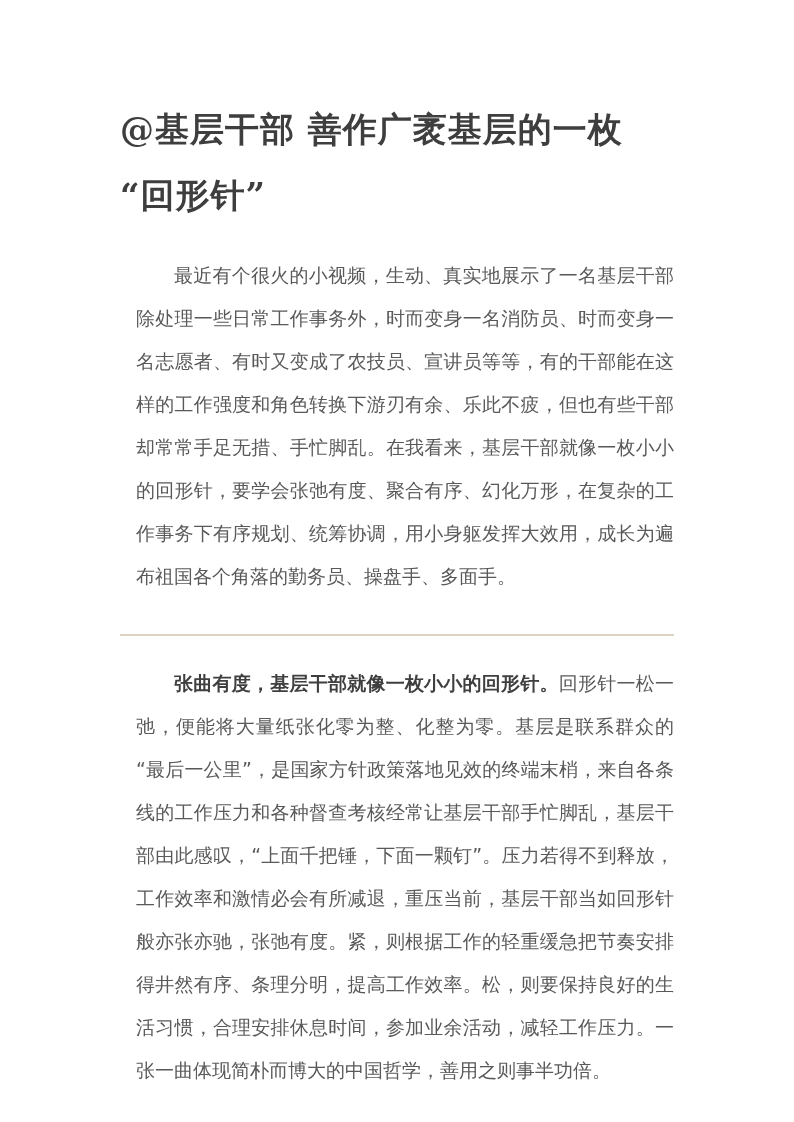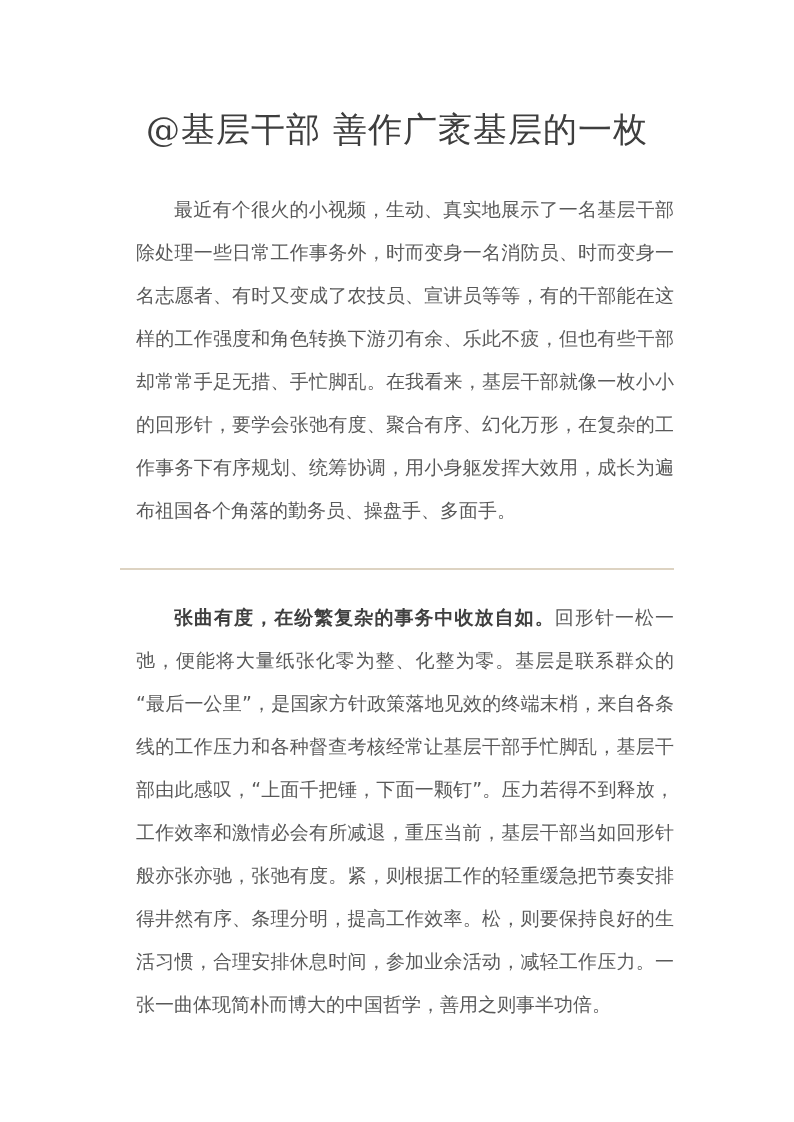--- a/index.html
+++ b/index.html
@@ -23,26 +23,25 @@
   }
   .page {
     width: 794px;
     height: 1122px;
     padding: 96px 120px 0 120px;
     background: var(--bg);
   }
   .doc-title {
     margin: 0;
     font-family: "DejaVu Serif", "Liberation Serif", serif;
-    font-weight: 400;
+    font-weight: 700;
     font-size: 34px;
     line-height: 66px;
     color: var(--title-color);
     letter-spacing: 1px;
-    text-align: center;
   }
   .title-line { display: block; }
   .para {
     margin: 26px 0 0 16px;
     font-size: 19px;
     line-height: 43px;
     color: var(--body-color);
     text-align: justify;
     text-indent: 2em;
   }
@@ -57,21 +56,22 @@
     height: 0;
   }
 </style>
 </head>
 <body>
 
 <div class="page">
 
   <h1 class="doc-title">
     <span class="title-line">@基层干部 善作广袤基层的一枚</span>
+    <span class="title-line">“回形针”</span>
   </h1>
 
   <p class="para">最近有个很火的小视频，生动、真实地展示了一名基层干部除处理一些日常工作事务外，时而变身一名消防员、时而变身一名志愿者、有时又变成了农技员、宣讲员等等，有的干部能在这样的工作强度和角色转换下游刃有余、乐此不疲，但也有些干部却常常手足无措、手忙脚乱。在我看来，基层干部就像一枚小小的回形针，要学会张弛有度、聚合有序、幻化万形，在复杂的工作事务下有序规划、统筹协调，用小身躯发挥大效用，成长为遍布祖国各个角落的勤务员、操盘手、多面手。</p>
 
   <hr class="divider">
 
-  <p class="para"><strong class="lead">张曲有度，在纷繁复杂的事务中收放自如。</strong><span>回形针一松一弛，便能将大量纸张化零为整、化整为零。基层是联系群众的“最后一公里”，是国家方针政策落地见效的终端末梢，来自各条线的工作压力和各种督查考核经常让基层干部手忙脚乱，基层干部由此感叹，“上面千把锤，下面一颗钉”。压力若得不到释放，工作效率和激情必会有所减退，重压当前，基层干部当如回形针般亦张亦驰，张弛有度。紧，则根据工作的轻重缓急把节奏安排得井然有序、条理分明，提高工作效率。松，则要保持良好的生活习惯，合理安排休息时间，参加业余活动，减轻工作压力。一张一曲体现简朴而博大的中国哲学，善用之则事半功倍。</span></p>
+  <p class="para"><strong class="lead">张曲有度，基层干部就像一枚小小的回形针。</strong><span>回形针一松一弛，便能将大量纸张化零为整、化整为零。基层是联系群众的“最后一公里”，是国家方针政策落地见效的终端末梢，来自各条线的工作压力和各种督查考核经常让基层干部手忙脚乱，基层干部由此感叹，“上面千把锤，下面一颗钉”。压力若得不到释放，工作效率和激情必会有所减退，重压当前，基层干部当如回形针般亦张亦驰，张弛有度。紧，则根据工作的轻重缓急把节奏安排得井然有序、条理分明，提高工作效率。松，则要保持良好的生活习惯，合理安排休息时间，参加业余活动，减轻工作压力。一张一曲体现简朴而博大的中国哲学，善用之则事半功倍。</span></p>
 
 </div>
 
 </body></html>

